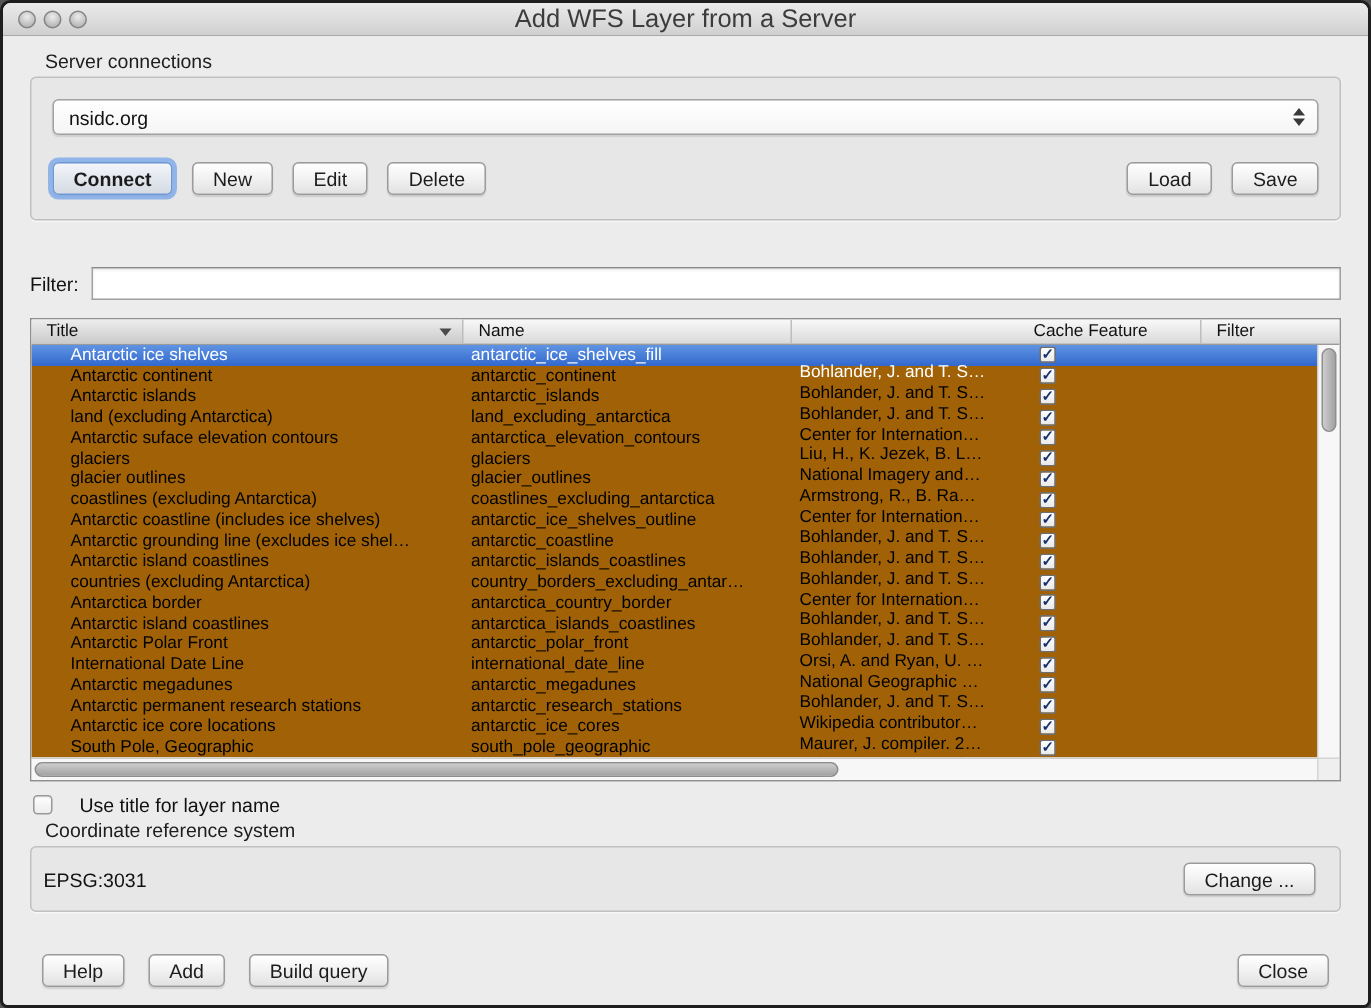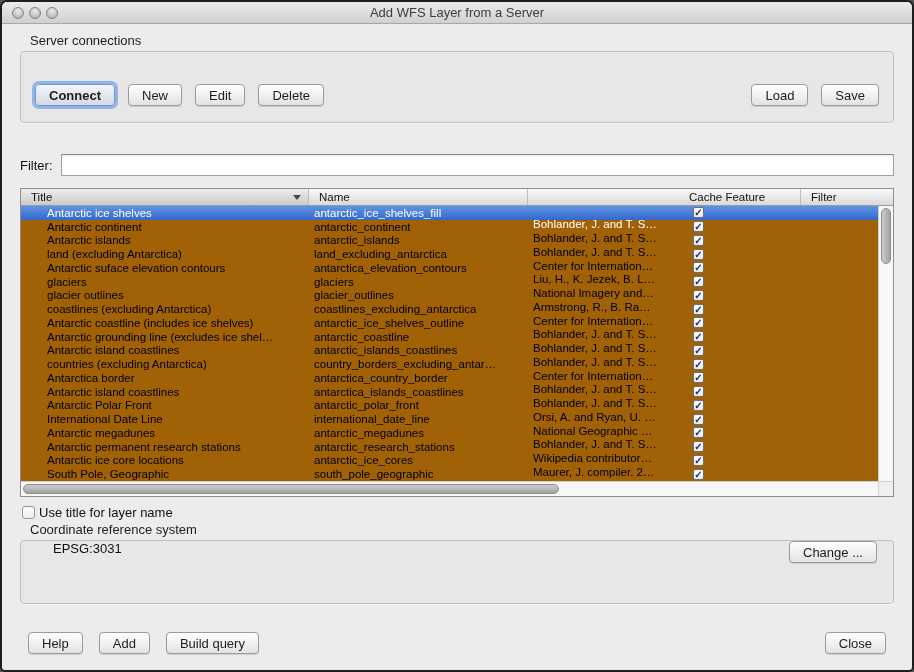--- a/index.html
+++ b/index.html
@@ -18,21 +18,21 @@
   
   .titlebar {
     height: 22px;
     background: linear-gradient(#ebebeb, #d0d0d0);
     border-bottom: 1px solid #a8a8a8;
     border-radius: 5px 5px 0 0;
     position: relative;
     display: flex; align-items: center; justify-content: center;
   }
   .titlebar .title {
-    font-size: 13px; color: #3c3c3c;
+    font-size: 17px; color: #3c3c3c;
   }
   .traffic-lights {
     position: absolute; left: 10px; top: 0; height: 100%;
     display: flex; align-items: center; gap: 5px;
   }
   .tl-btn {
     width: 12px; height: 12px; border-radius: 50%;
     background: radial-gradient(circle at 50% 32%, #ececec, #c6c6c6 55%, #a8a8a8);
     border: 1px solid #848484;
   }
@@ -185,33 +185,33 @@
     height: 10px; width: 536px; border-radius: 6px;
     background: linear-gradient(#cdcdcd, #a2a2a2);
     border: 1px solid #8e8e8e;
   }
   .scroll-corner {
     position: absolute; right: 0; bottom: 0; width: 15px; height: 15px;
     background: #efefef; border-left: 1px solid #d4d4d4; border-top: 1px solid #d4d4d4;
   }
 
   
-  .use-title-row { display: flex; align-items: center; gap: 4px; margin: 8px 0 0 2px; }
+  .use-title-row { display: flex; align-items: center; gap: 18px; margin: 8px 0 0 2px; }
   .mac-checkbox {
     width: 13px; height: 13px;
     border: 1px solid #989898; border-radius: 3px;
     background: linear-gradient(#ffffff, #ececec);
     box-shadow: inset 0 1px 1px rgba(0,0,0,0.06);
   }
   .use-title-row label { font-size: 13px; color: #111; }
 
   .crs-frame {
-    height: 64px;
-    display: flex; 
-    padding: 0 16px 0 32px;
+    height: 44px;
+    display: flex; align-items: center;
+    padding: 0 16px 0 8px;
   }
   .crs-value { font-size: 13px; color: #111; }
   .crs-frame .mac-btn { margin-left: auto; }
 
   
   .footer { display: flex; align-items: center; gap: 16px; margin-top: 28px; padding: 0 8px; }
   .footer .close-btn { margin-left: auto; }
 </style>
 </head>
 <body>
@@ -224,20 +224,27 @@
       <div class="tl-btn"></div>
       <div class="tl-btn"></div>
     </div>
     <div class="title">Add WFS Layer from a Server</div>
   </div>
 
   <div class="content">
 
     <div class="group-label">Server connections</div>
     <div class="group-frame server-frame">
+      <div class="combo">
+        <span>nsidc.org</span>
+        <span class="combo-arrows">
+          <span class="arr-up"></span>
+            <span class="arr-down"></span>
+        </span>
+      </div>
       <div class="btn-row">
         <button class="mac-btn focused">Connect</button>
         <button class="mac-btn">New</button>
         <button class="mac-btn">Edit</button>
         <button class="mac-btn">Delete</button>
         <span class="btn-spacer"></span>
         <button class="mac-btn">Load</button>
         <button class="mac-btn">Save</button>
       </div>
     </div>

